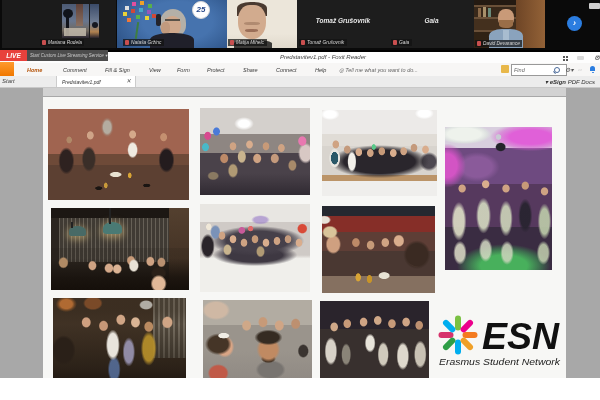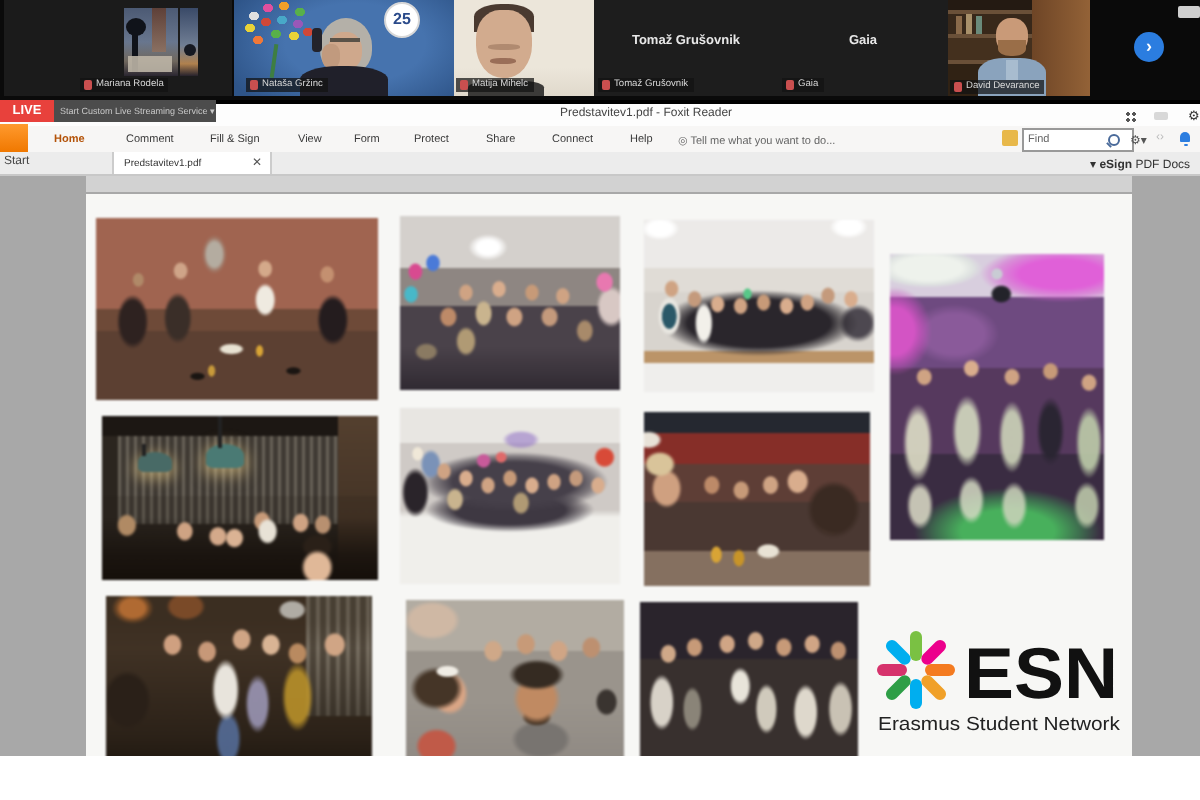--- a/index.html
+++ b/index.html
@@ -1,17 +1,17 @@
 <!DOCTYPE html>
 <html><head>
 <meta charset="utf-8">
 <style>
   html,body{margin:0;padding:0;}
   #stage{position:relative;width:600px;height:378px;overflow:hidden;
-    font-family:"Liberation Sans",sans-serif;background:#000;}
+    font-family:"Liberation Sans",sans-serif;background:#000;font-style:italic;}
   .abs{position:absolute;}
   .lbl{position:absolute;height:7px;background:rgba(18,18,18,.72);color:#d8d8d8;
     font-size:4.8px;line-height:7px;padding:0 2.5px 0 8px;white-space:nowrap;}
   .lbl:before{content:"";position:absolute;left:1.5px;top:1.2px;width:4.5px;height:4.5px;
     background:#c94f4f;border-radius:1px;}
 </style>
 </head>
 <body>
 <div id="stage">
 

